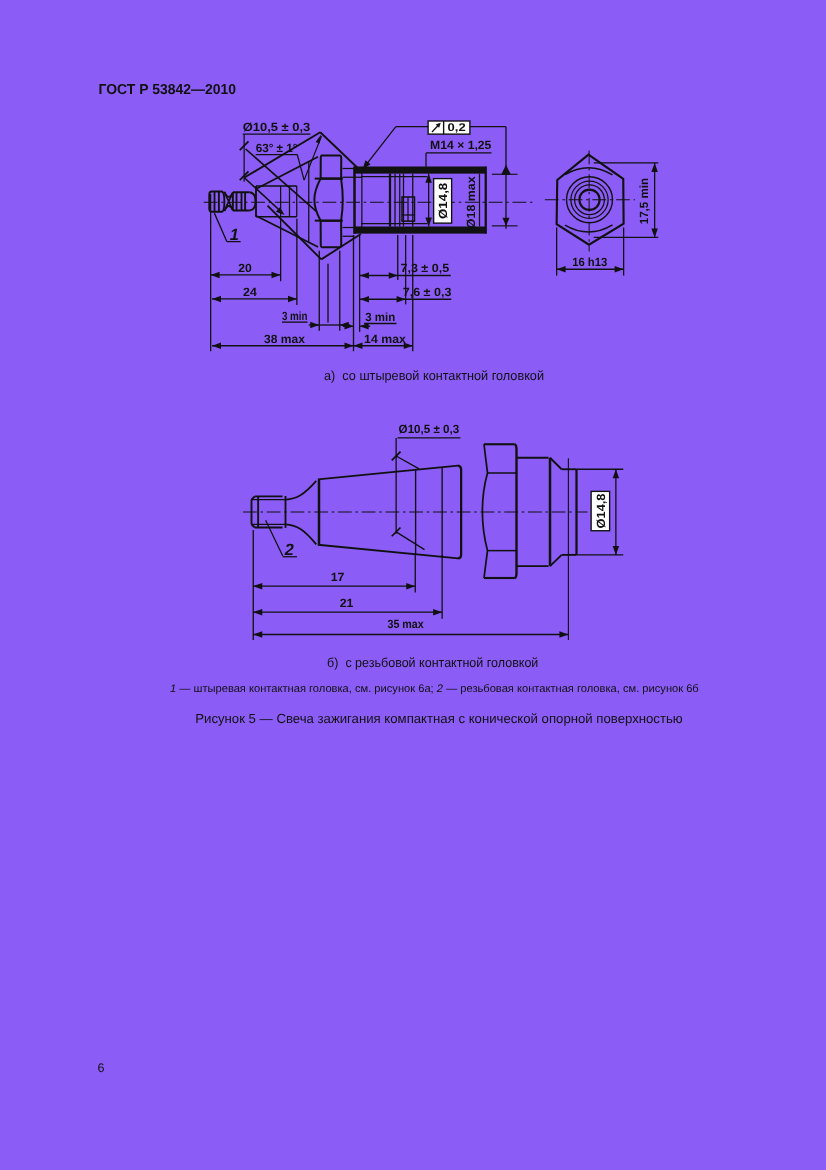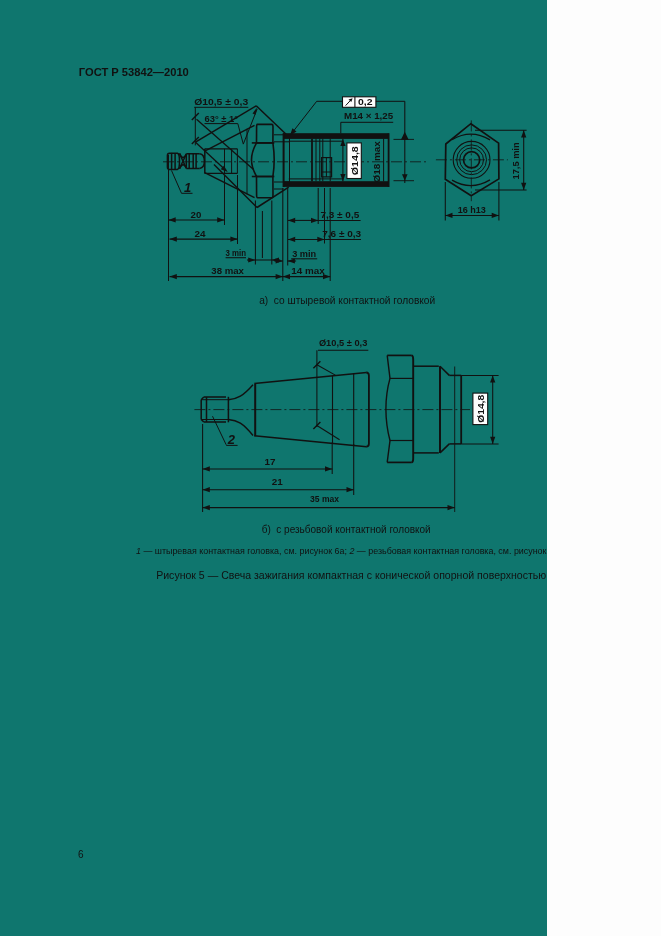--- a/index.html
+++ b/index.html
@@ -1,16 +1,16 @@
 <!DOCTYPE html>
 <html><head>
 <meta charset="utf-8">
 <style>
   html,body{margin:0;padding:0;background:#fdfdfd;}
-  .page{position:relative;will-change:transform;width:547px;height:936px;background:#0f766e;overflow:hidden;
+  .page{position:relative;will-change:transform;width:661px;height:936px;background:#8b5cf6;overflow:hidden;
         font-family:"Liberation Sans", sans-serif;color:#1a1a1a;}
   svg{position:absolute;left:0;top:0;}
   svg text{font-family:"Liberation Sans", sans-serif;fill:#111;}
 </style>
 </head>
 <body>
 
 <div class="page">
 <svg width="661" height="936" viewBox="0 0 661 936">
 <defs>

